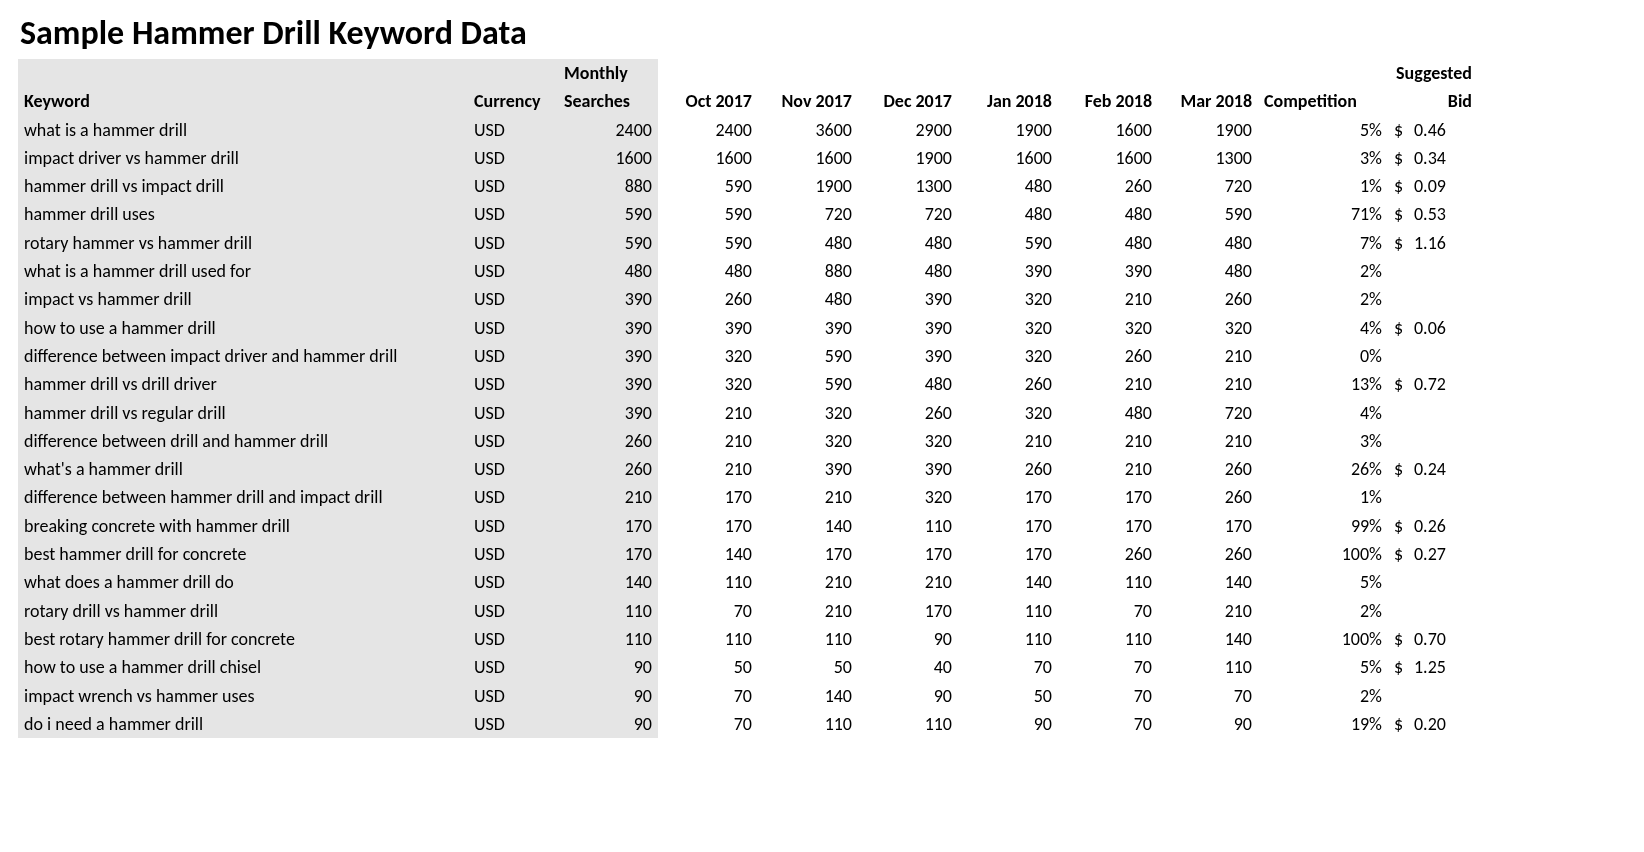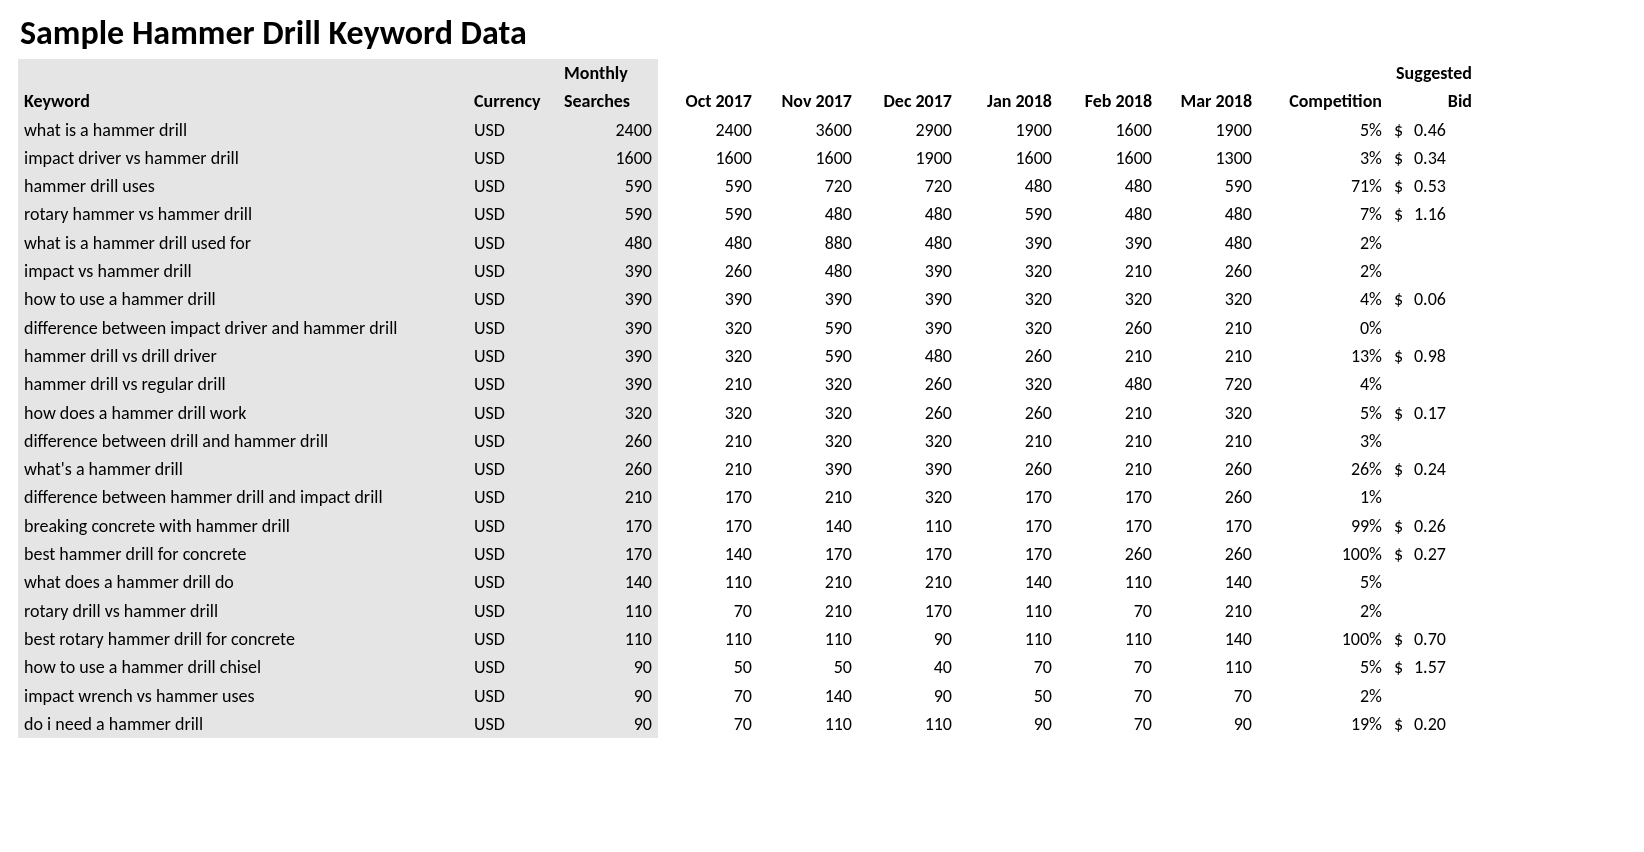--- a/index.html
+++ b/index.html
@@ -57,21 +57,21 @@
 <tr>
   <th class="shade">Keyword</th>
   <th class="shade">Currency</th>
   <th class="shade">Searches</th>
   <th class="num">Oct 2017</th>
   <th class="num">Nov 2017</th>
   <th class="num">Dec 2017</th>
   <th class="num">Jan 2018</th>
   <th class="num">Feb 2018</th>
   <th class="num">Mar 2018</th>
-  <th class="num" style="text-align:right">Competition</th>
+  <th class="num" style="text-align:left">Competition</th>
   <th colspan="2" class="num">Bid</th>
 </tr>
 </thead>
 <tbody id="tbody">
         <tr>
           <td class="shade">what is a hammer drill</td>
           <td class="shade">USD</td>
           <td class="shade num">2400</td>
           <td class="num">2400</td>
           <td class="num">3600</td>
@@ -91,20 +91,34 @@
           <td class="num">1600</td>
           <td class="num">1900</td>
           <td class="num">1600</td>
           <td class="num">1600</td>
           <td class="num">1300</td>
           <td class="num">3%</td>
           <td class="bid-sym">$</td>
           <td class="bid-val">0.34</td>
         </tr>
         <tr>
+          <td class="shade">hammer drill vs impact drill</td>
+          <td class="shade">USD</td>
+          <td class="shade num">880</td>
+          <td class="num">590</td>
+          <td class="num">1900</td>
+          <td class="num">1300</td>
+          <td class="num">480</td>
+          <td class="num">260</td>
+          <td class="num">720</td>
+          <td class="num">1%</td>
+          <td class="bid-sym">$</td>
+          <td class="bid-val">0.09</td>
+        </tr>
+        <tr>
           <td class="shade">hammer drill uses</td>
           <td class="shade">USD</td>
           <td class="shade num">590</td>
           <td class="num">590</td>
           <td class="num">720</td>
           <td class="num">720</td>
           <td class="num">480</td>
           <td class="num">480</td>
           <td class="num">590</td>
           <td class="num">71%</td>
@@ -186,49 +200,35 @@
           <td class="shade">USD</td>
           <td class="shade num">390</td>
           <td class="num">320</td>
           <td class="num">590</td>
           <td class="num">480</td>
           <td class="num">260</td>
           <td class="num">210</td>
           <td class="num">210</td>
           <td class="num">13%</td>
           <td class="bid-sym">$</td>
-          <td class="bid-val">0.98</td>
+          <td class="bid-val">0.72</td>
         </tr>
         <tr>
           <td class="shade">hammer drill vs regular drill</td>
           <td class="shade">USD</td>
           <td class="shade num">390</td>
           <td class="num">210</td>
           <td class="num">320</td>
           <td class="num">260</td>
           <td class="num">320</td>
           <td class="num">480</td>
           <td class="num">720</td>
           <td class="num">4%</td>
           <td class="bid-sym"></td>
           <td class="bid-val"></td>
-        </tr>
-        <tr>
-          <td class="shade">how does a hammer drill work</td>
-          <td class="shade">USD</td>
-          <td class="shade num">320</td>
-          <td class="num">320</td>
-          <td class="num">320</td>
-          <td class="num">260</td>
-          <td class="num">260</td>
-          <td class="num">210</td>
-          <td class="num">320</td>
-          <td class="num">5%</td>
-          <td class="bid-sym">$</td>
-          <td class="bid-val">0.17</td>
         </tr>
         <tr>
           <td class="shade">difference between drill and hammer drill</td>
           <td class="shade">USD</td>
           <td class="shade num">260</td>
           <td class="num">210</td>
           <td class="num">320</td>
           <td class="num">320</td>
           <td class="num">210</td>
           <td class="num">210</td>
@@ -340,21 +340,21 @@
           <td class="shade">USD</td>
           <td class="shade num">90</td>
           <td class="num">50</td>
           <td class="num">50</td>
           <td class="num">40</td>
           <td class="num">70</td>
           <td class="num">70</td>
           <td class="num">110</td>
           <td class="num">5%</td>
           <td class="bid-sym">$</td>
-          <td class="bid-val">1.57</td>
+          <td class="bid-val">1.25</td>
         </tr>
         <tr>
           <td class="shade">impact wrench vs hammer uses</td>
           <td class="shade">USD</td>
           <td class="shade num">90</td>
           <td class="num">70</td>
           <td class="num">140</td>
           <td class="num">90</td>
           <td class="num">50</td>
           <td class="num">70</td>

